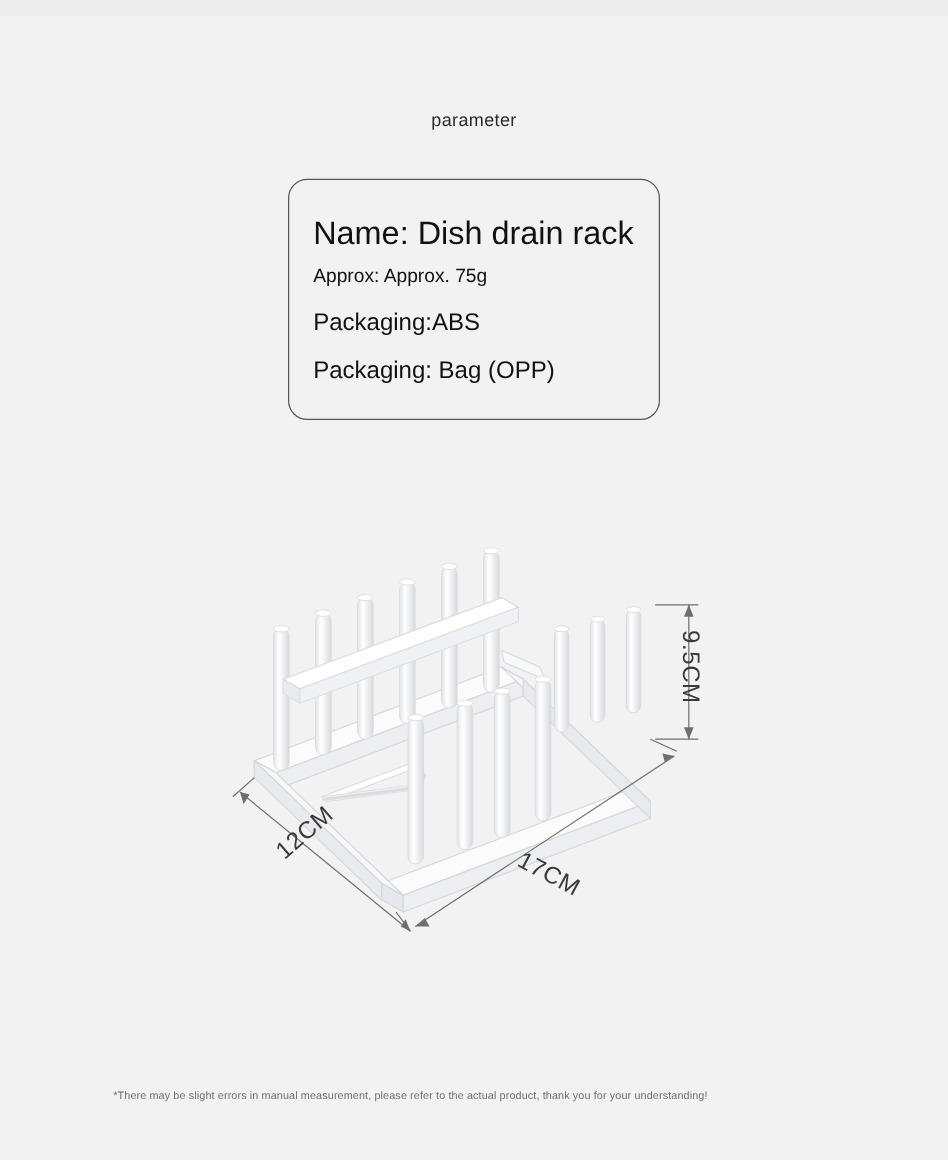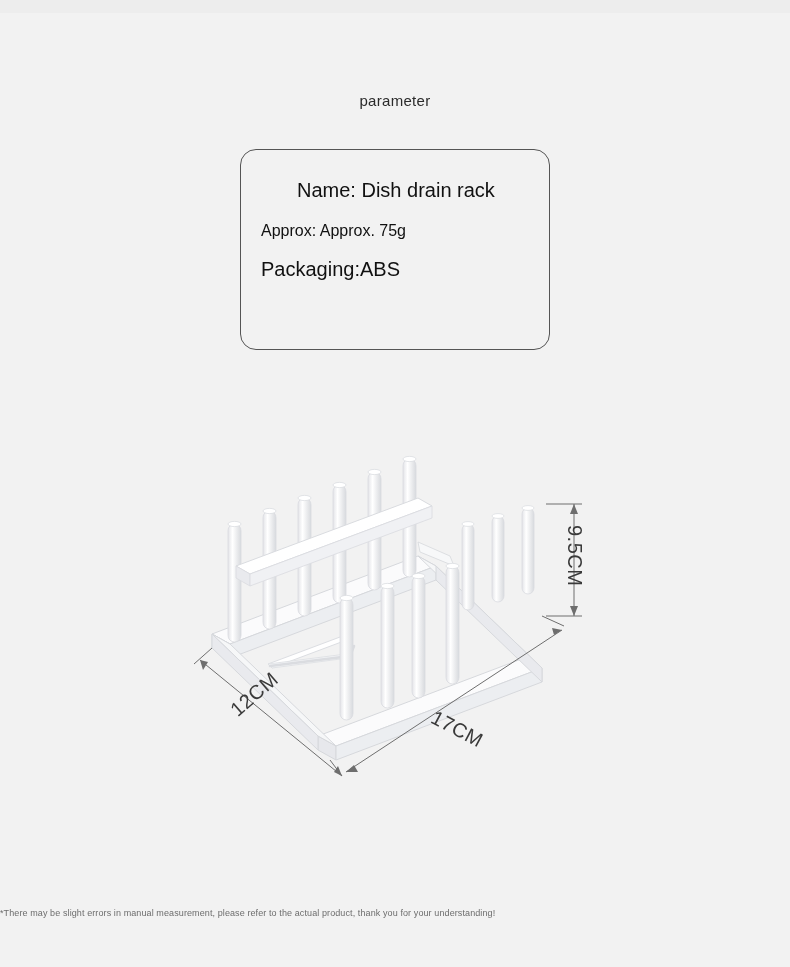--- a/index.html
+++ b/index.html
@@ -50,21 +50,21 @@
     border-radius: 16px;
     box-sizing: border-box;
     background: transparent;
   }
   .spec-line {
     position: absolute;
     left: 20px;
     color: #111;
     white-space: nowrap;
   }
-  .spec-line.l0 { top: 29px; font-size: 20px; margin-left: 36px; }
+  .spec-line.l0 { top: 29px; font-size: 27px; }
   .spec-line.l1 { top: 72px; font-size: 16px; }
   .spec-line.l2 { top: 108px; font-size: 20px; }
   .spec-line.l3 { top: 148px; font-size: 20px; }
 
   
   .product-area {
     position: absolute;
     left: 150px;
     top: 420px;
     width: 500px;
@@ -98,39 +98,40 @@
     left: 436px;
     top: 105px;
     transform: rotate(90deg);
     transform-origin: left top;
   }
   .footnote {
     position: absolute;
     left: 0;
     top: 908px;
     width: 684px;
-    text-align: left;
+    text-align: center;
     font-size: 9px;
     color: #6d6d6d;
     letter-spacing: 0.1px;
   }
 </style>
 </head>
 <body>
 
 <div class="page">
 
   <div class="top-strip"></div>
 
   <div class="heading">parameter</div>
 
   <div class="spec-card">
     <div class="spec-line l0">Name: Dish drain rack</div>
     <div class="spec-line l1">Approx: Approx. 75g</div>
     <div class="spec-line l2">Packaging:ABS</div>
+    <div class="spec-line l3">Packaging: Bag (OPP)</div>
   </div>
 
   <div class="product-area">
 
     <svg class="product-svg" width="500" height="420" viewBox="0 0 500 420">
       <defs>
         <linearGradient id="postG" x1="0" y1="0" x2="1" y2="0">
           <stop offset="0%" stop-color="#e3e4e8"></stop>
           <stop offset="35%" stop-color="#ffffff"></stop>
           <stop offset="100%" stop-color="#d8dade"></stop>

